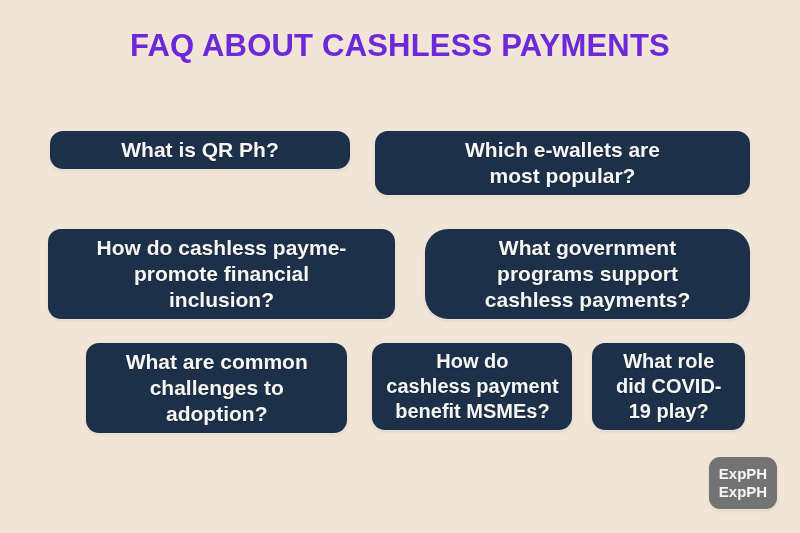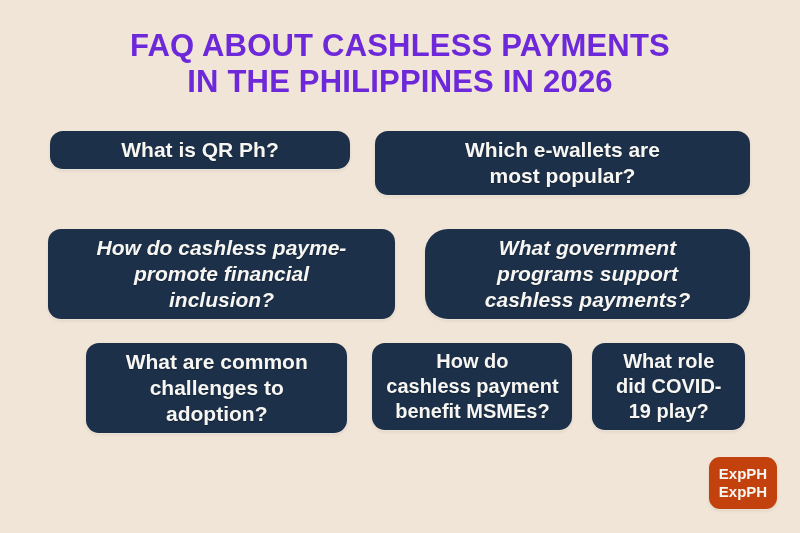--- a/index.html
+++ b/index.html
@@ -47,21 +47,21 @@
     top: 131px;
     left: 0;
     width: 800px;
   }
   .row {
     display: flex;
     align-items: flex-start;
     justify-content: center;
   }
   .row-1 { height: 74px; margin-bottom: 24px; }
-  .row-2 { height: 96px; margin-bottom: 18px; font-style: italic; }
+  .row-2 { height: 96px; margin-bottom: 18px; }
   .row-3 { height: 96px; }
 
   .card {
     background: #1C3049;
     border-radius: 13px;
     box-sizing: border-box;
     display: flex;
     align-items: center;
     justify-content: center;
     padding: 6px 10px;
@@ -95,21 +95,21 @@
   .r3-c2 .card-text,
   .r3-c3 .card-text { font-size: 20px; line-height: 25px; }
 
   
   .logo-badge {
     position: absolute;
     left: 709px;
     top: 457px;
     width: 68px;
     height: 52px;
-    background: #c2410c;
+    background: #737373;
     border-radius: 11px;
     display: flex;
     flex-direction: column;
     align-items: center;
     justify-content: center;
     box-shadow: 0 1px 0 rgba(255,255,255,0.28),
                 0 2px 3px rgba(90,70,50,0.12);
   }
   .logo-line {
     color: #F7F6F3;
@@ -120,21 +120,20 @@
     text-align: center;
   }
 </style>
 </head>
 <body>
 
 <div class="poster">
 
   <div class="title-block">
     <span class="title-line">FAQ ABOUT CASHLESS PAYMENTS</span>
-    <span class="title-line">IN THE PHILIPPINES IN 2026</span>
   </div>
 
   <div class="rows">
 
     <div class="row row-1">
       <div class="card r1-c1">
         <span class="card-text">What is QR Ph?</span>
       </div>
       <div class="card r1-c2">
         <span class="card-text">Which e-wallets are

